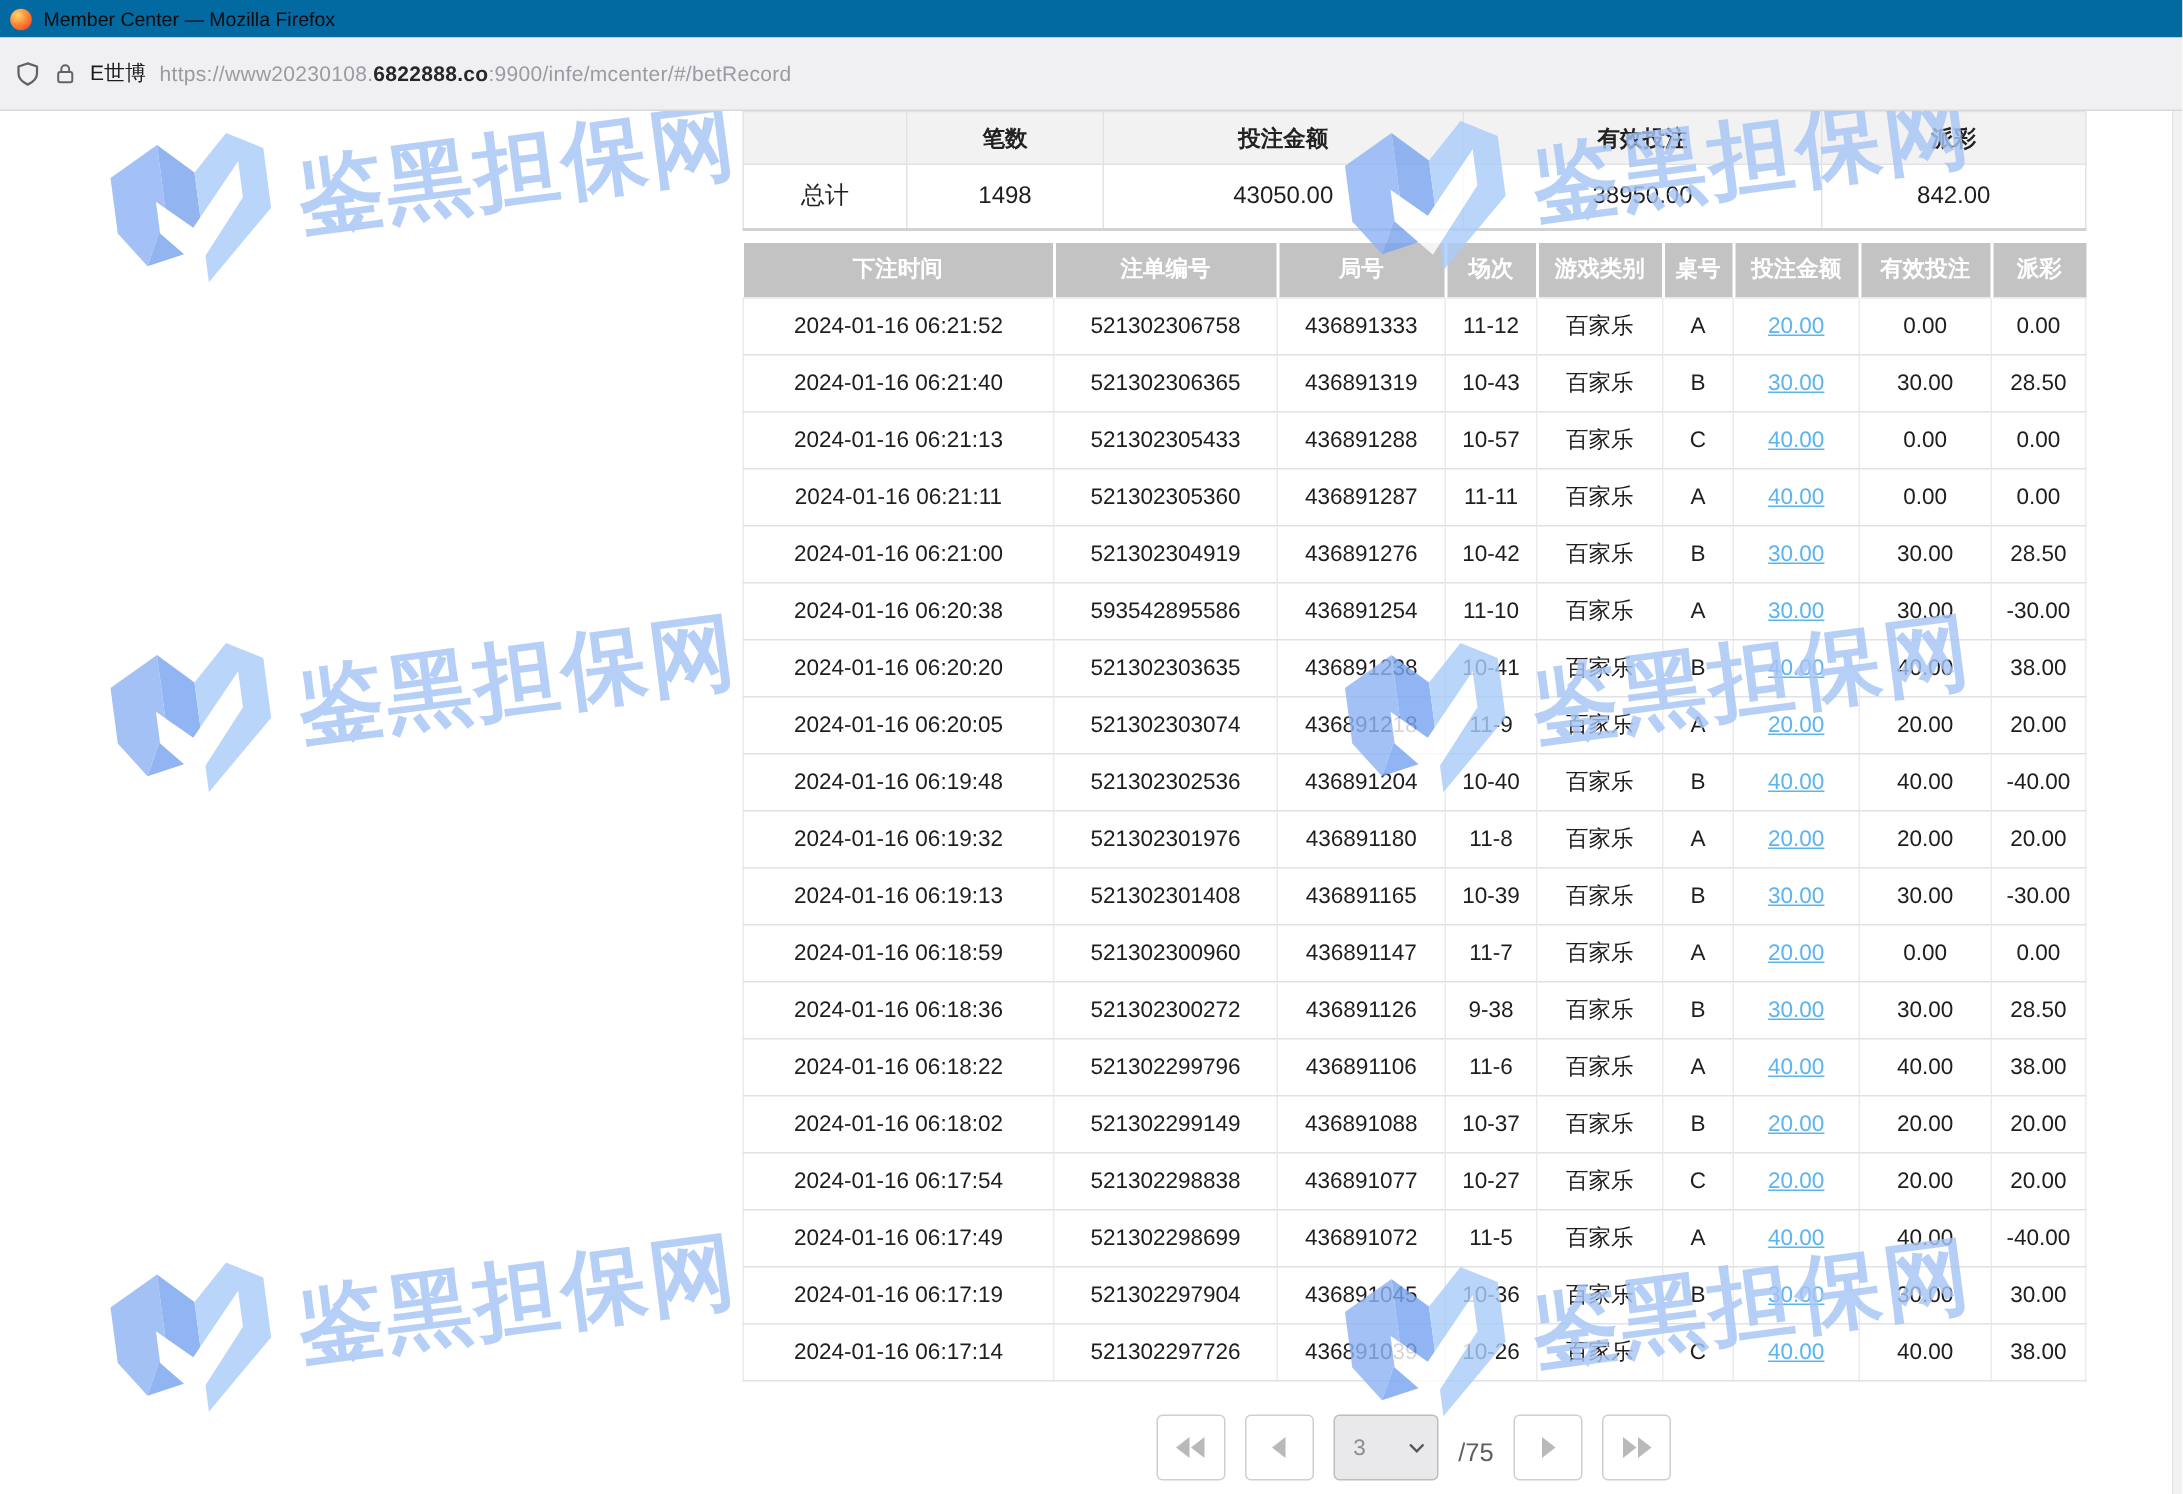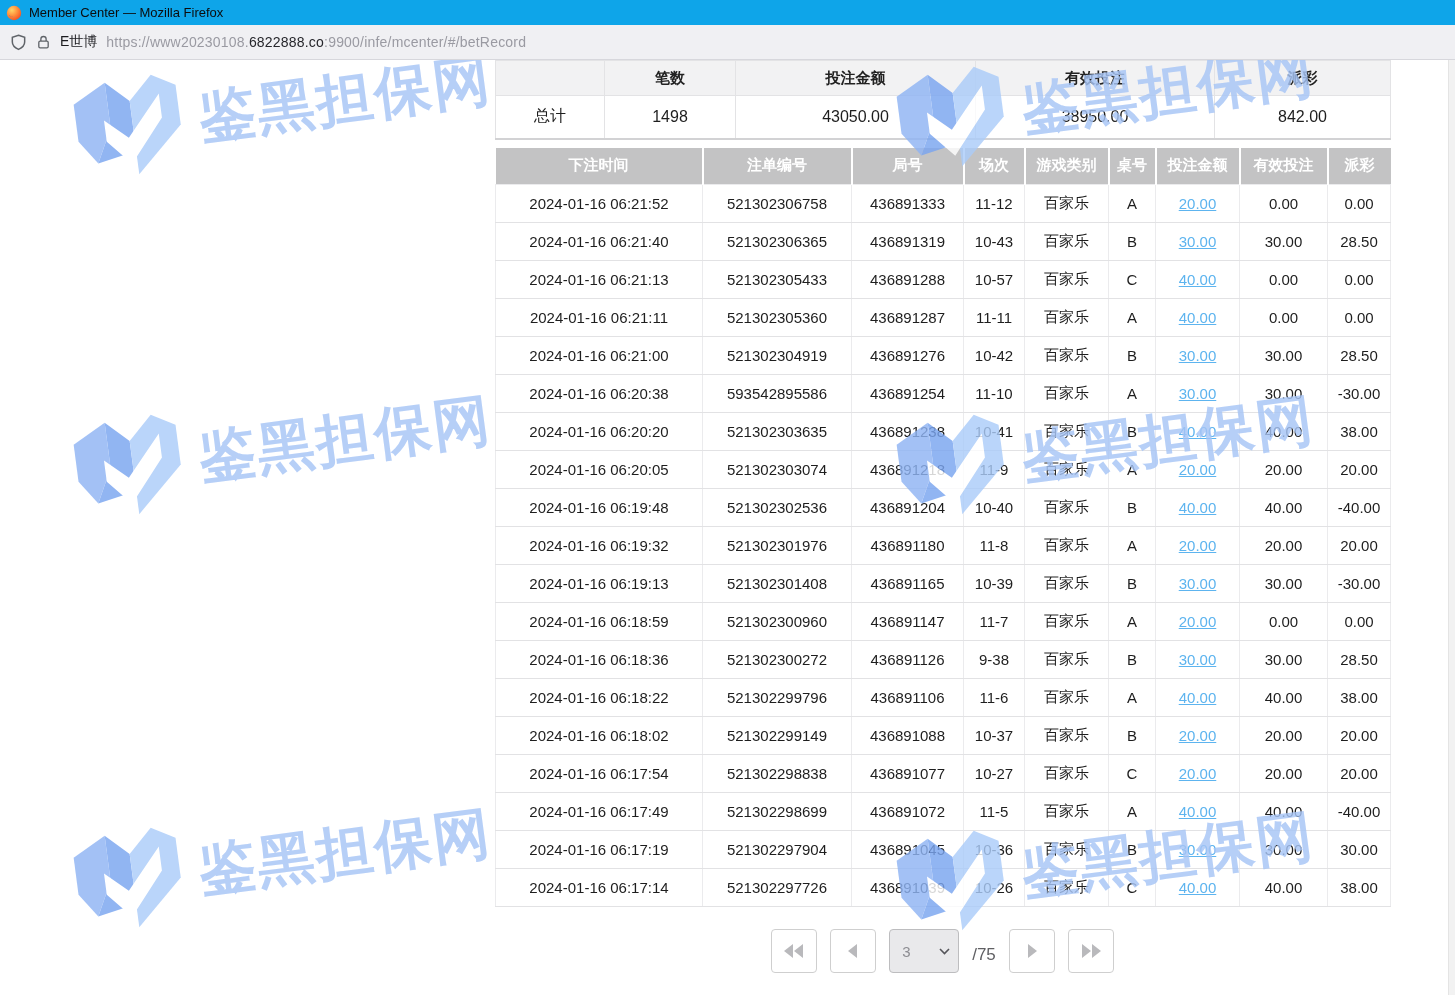--- a/index.html
+++ b/index.html
@@ -1,26 +1,26 @@
 <!DOCTYPE html>
 <html style="--link-blue: #5db4ef; --neg-red: #fb4a63; --wm-blue: #a7c5f6;"><head>
 <meta charset="utf-8">
 <style>
   * { box-sizing: border-box; margin: 0; padding: 0; }
   html,body { width:1455px; height:996px; overflow:hidden; background:#fff;
               font-family:"Liberation Sans", sans-serif; }
 
   
-  .titlebar { height:25px; background:#0ea5e9; display:flex; align-items:center;
+  .titlebar { height:25px; background:#0369a1; display:flex; align-items:center;
               gap:7px; padding-left:6px; font-size:13px; color:#0c0c0d; }
-  .urlbar { height:35px; background:#f0f0f3; border-bottom:1px solid #d7d7dc;
+  .urlbar { height:49px; background:#f0f0f3; border-bottom:1px solid #d7d7dc;
             display:flex; align-items:center; gap:9px; padding-left:10px; }
   .site-label { font-size:14px; color:#1b1b1f; }
   .url { font-size:14px; color:#9a9aa2; letter-spacing:.2px; }
-  .url b { color:#26262b; font-weight:400; }
+  .url b { color:#26262b; font-weight:700; }
 
   
   .page { position:relative; width:1455px; height:935px; background:#fff; overflow:hidden; }
   .scroll-track { position:absolute; right:0; top:0; width:7px; height:100%;
                   background:#f2f2f2; border-left:1px solid #e4e4e4; }
   .content { position:absolute; left:495px; top:0; width:895px; }
 
   
   table { border-collapse:collapse; table-layout:fixed; width:895px; }
   .summary-table th { background:#f2f2f3; border:1px solid #e3e3e5; height:35px;

